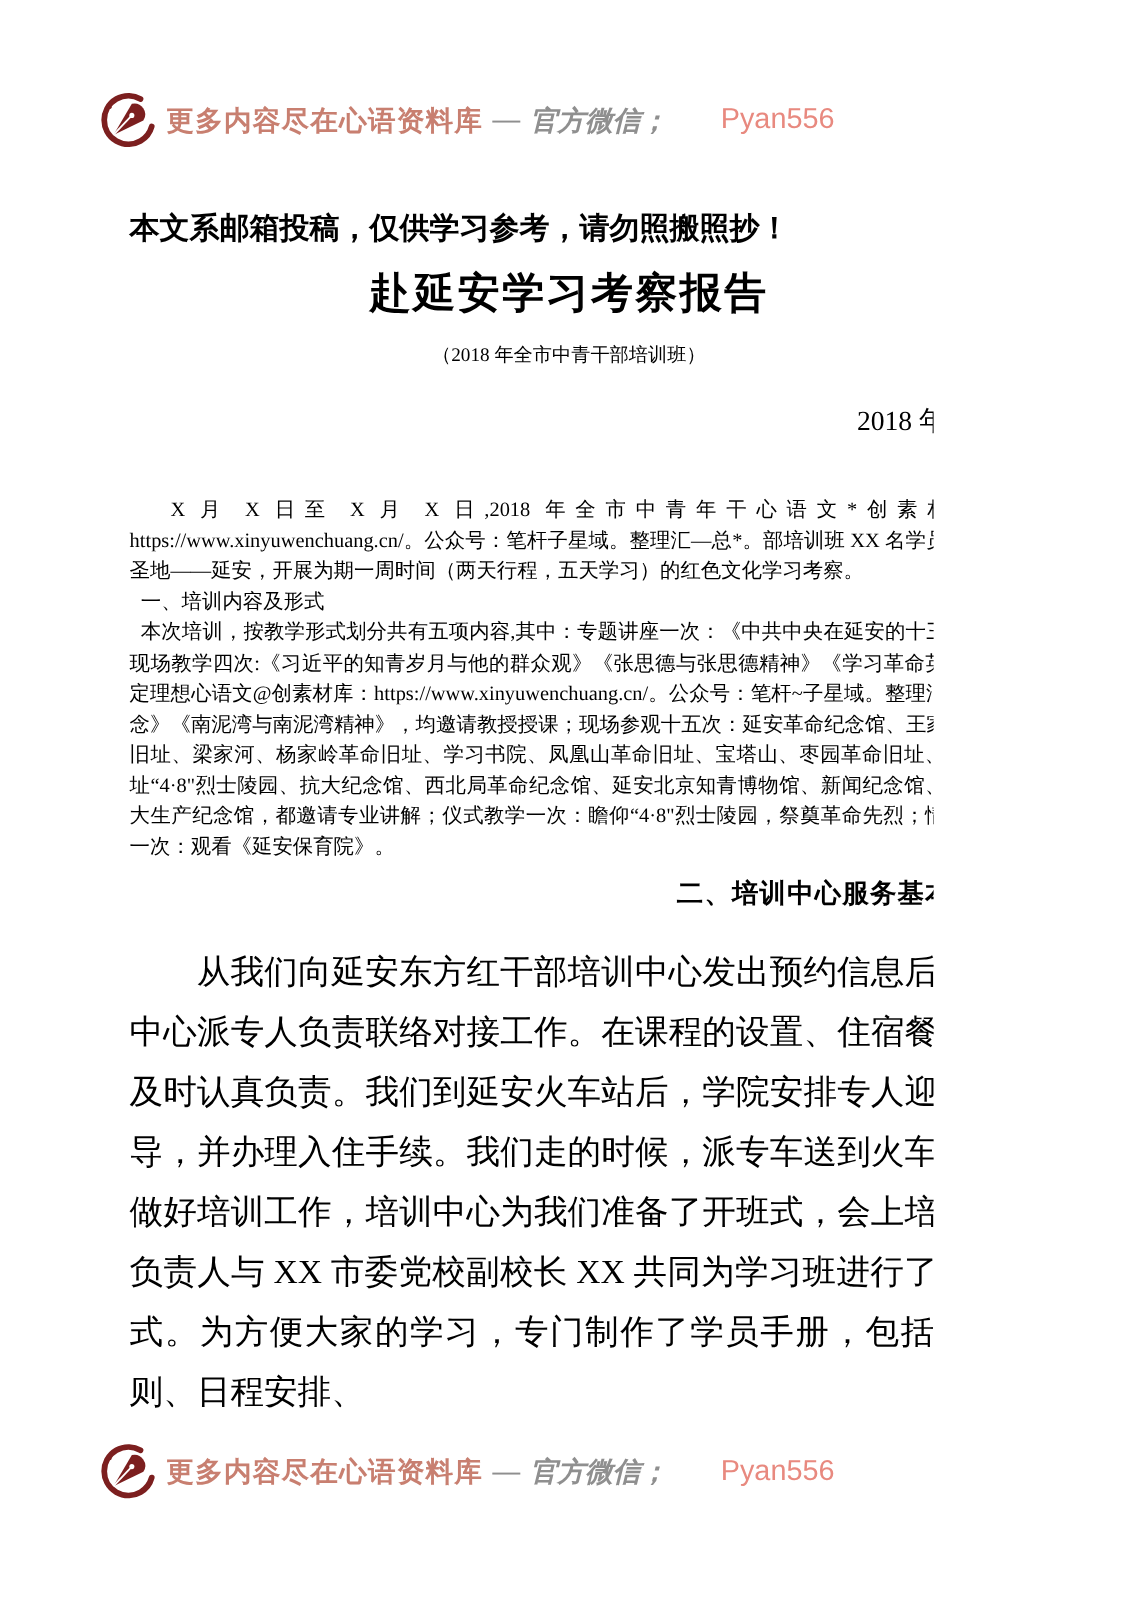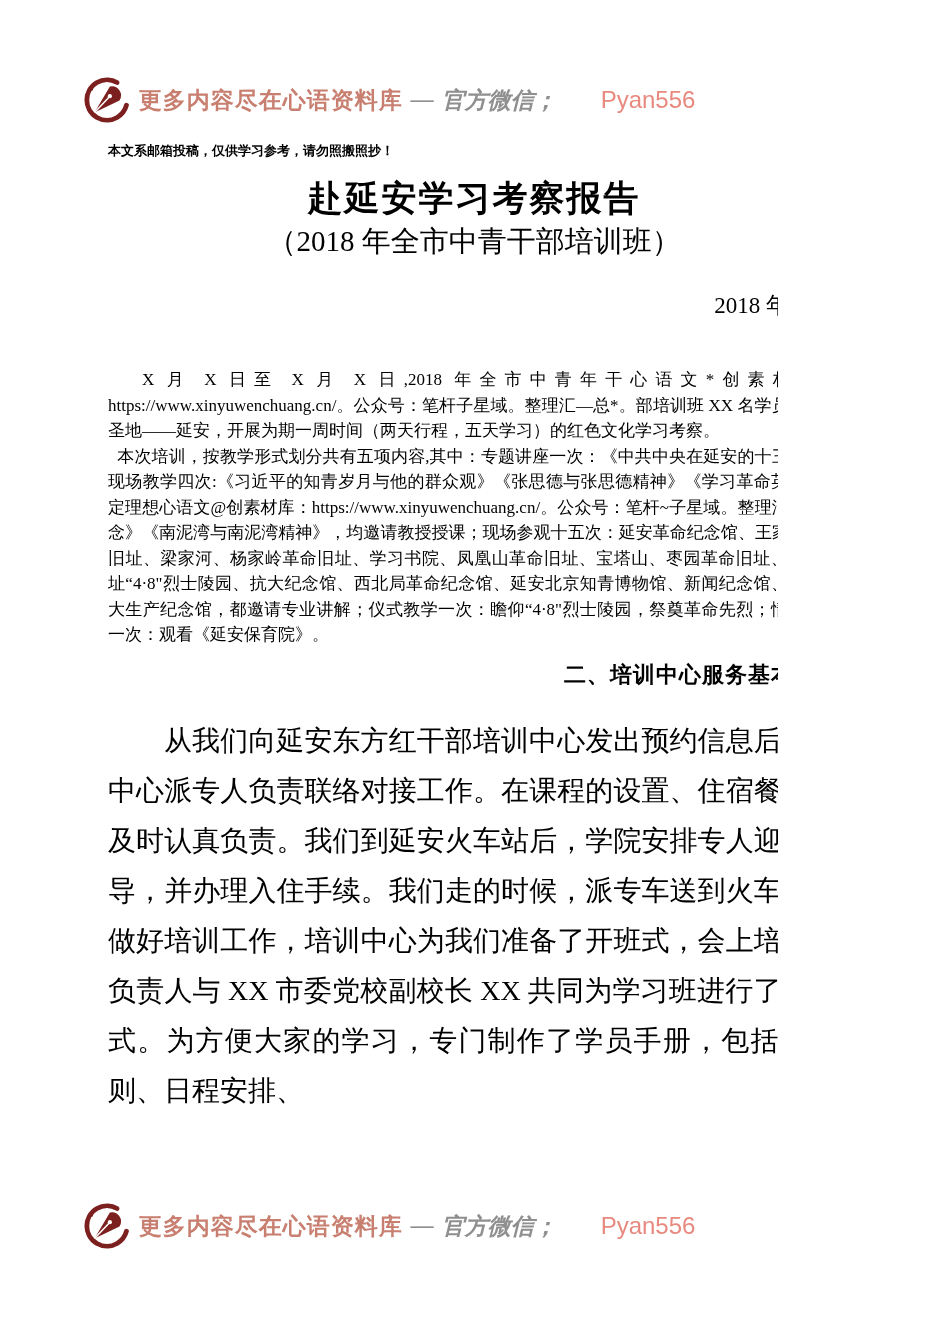--- a/index.html
+++ b/index.html
@@ -41,32 +41,34 @@
     margin-left:36px;
   }
 
   
   .content {
     position:absolute;
     left:108px; width:732px;
     top:142px;
   }
   .notice {
-    font-size:13px; font-weight:bold;
+    font-size:25px; font-weight:bold;
     font-family:"Liberation Sans","DejaVu Sans",sans-serif;
+    margin-top:31px;
   }
   .title {
     text-align:center;
     font-size:35px; font-weight:bold;
     margin-top:15px;
     letter-spacing:2px;
   }
   .subtitle {
     text-align:center;
-    font-size:29px;
+    font-size:16px;
+    margin-top:18px;
   }
   .dateline {
     text-align:right;
     font-size:23px;
     margin-top:28px;
   }
 
   .body-small {
     margin-top:46px;
     font-size:17px;
@@ -119,20 +121,21 @@
   </div>
 
   <div class="content">
     <div class="notice">本文系邮箱投稿，仅供学习参考，请勿照搬照抄！</div>
     <div class="title">赴延安学习考察报告</div>
     <div class="subtitle">（2018 年全市中青干部培训班）</div>
     <div class="dateline">2018 年 X 月</div>
 
     <div class="body-small">
       <p class="indent2">X 月 X 日至 X 月 X 日,2018 年全市中青年干心语文*创素材库：https://www.xinyuwenchuang.cn/。公众号：笔杆子星域。整理汇—总*。部培训班 XX 名学员赴革命圣地——延安，开展为期一周时间（两天行程，五天学习）的红色文化学习考察。</p>
+      <p class="indenthalf">一、培训内容及形式</p>
       <p class="indenthalf">本次培训，按教学形式划分共有五项内容,其中：专题讲座一次：《中共中央在延安的十三年》；现场教学四次:《习近平的知青岁月与他的群众观》《张思德与张思德精神》《学习革命英烈，坚定理想心语文@创素材库：https://www.xinyuwenchuang.cn/。公众号：笔杆~子星域。整理汇总。信念》《南泥湾与南泥湾精神》，均邀请教授授课；现场参观十五次：延安革命纪念馆、王家坪革命旧址、梁家河、杨家岭革命旧址、学习书院、凤凰山革命旧址、宝塔山、枣园革命旧址、鲁艺旧址“4·8"烈士陵园、抗大纪念馆、西北局革命纪念馆、延安北京知青博物馆、新闻纪念馆、南泥湾大生产纪念馆，都邀请专业讲解；仪式教学一次：瞻仰“4·8"烈士陵园，祭奠革命先烈；情景教学一次：观看《延安保育院》。</p>
     </div>
 
     <div class="h2">二、培训中心服务基本情况</div>
 
     <div class="body-large">
       <p>从我们向延安东方红干部培训中心发出预约信息后，培训中心派专人负责联络对接工作。在课程的设置、住宿餐饮等都及时认真负责。我们到延安火车站后，学院安排专人迎接做向导，并办理入住手续。我们走的时候，派专车送到火车站。为做好培训工作，培训中心为我们准备了开班式，会上培训中心负责人与 XX 市委党校副校长 XX 共同为学习班进行了授旗仪式。为方便大家的学习，专门制作了学员手册，包括学员守则、日程安排、</p>
     </div>
   </div>
 

